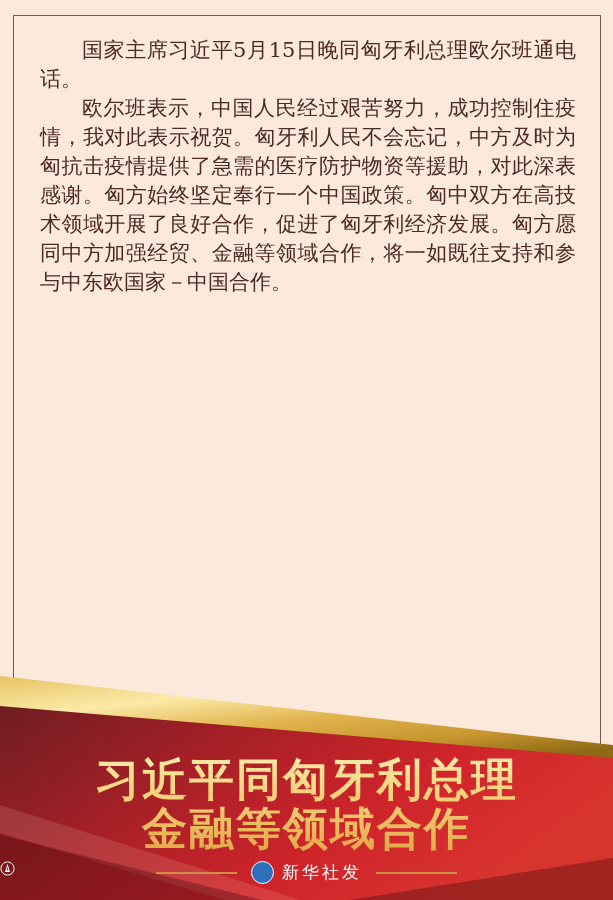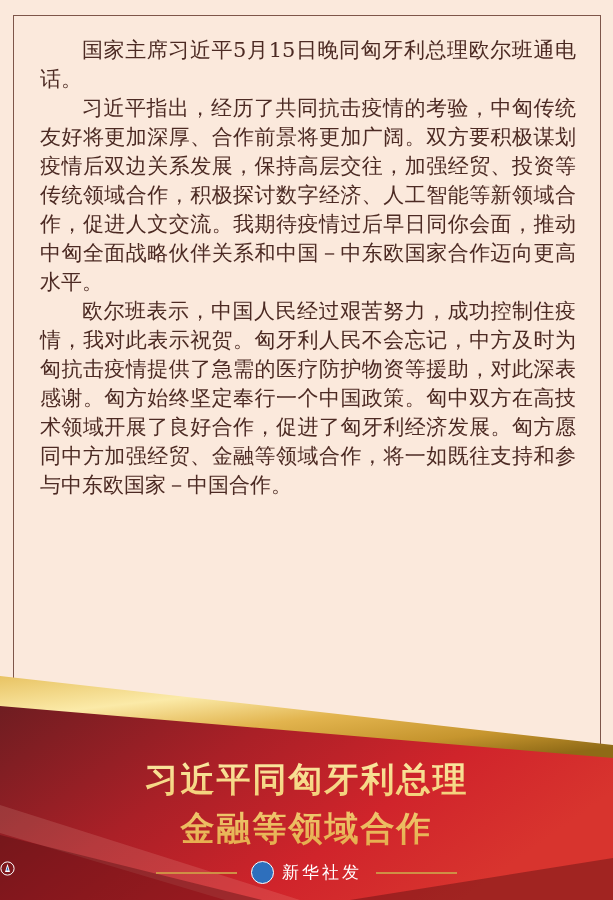--- a/index.html
+++ b/index.html
@@ -40,21 +40,21 @@
     position:absolute;
     left:0;top:655px;width:613px;height:245px;
     z-index:3;
   }
   .banner svg{position:absolute;left:0;top:0;display:block;}
   .banner-title{
     position:absolute;
     left:0;top:100px;width:613px;
     text-align:center;
     font-weight:bold;
-    font-size:34px;
+    font-size:45px;
     line-height:49px;
     letter-spacing:2px;
     background:linear-gradient(180deg,#fbeaa6 0%,#f3cf78 45%,#e3a847 100%);
     -webkit-background-clip:text;
     background-clip:text;
     color:transparent;
     text-shadow:none;
   }
   .credit-row{
     position:absolute;
@@ -83,21 +83,20 @@
 </style>
 </head>
 <body>
 
 <div class="page">
 
   <div class="frame"></div>
 
   <div class="article">
     <p>国家主席习近平5月15日晚同匈牙利总理欧尔班通电话。</p>
-    <p>习近平指出，经历了共同抗击疫情的考验，中匈传统友好将更加深厚、合作前景将更加广阔。双方要积极谋划疫情后双边关系发展，保持高层交往，加强经贸、投资等传统领域合作，积极探讨数字经济、人工智能等新领域合作，促进人文交流。我期待疫情过后早日同你会面，推动中匈全面战略伙伴关系和中国－中东欧国家合作迈向更高水平。</p>
     <p>欧尔班表示，中国人民经过艰苦努力，成功控制住疫情，我对此表示祝贺。匈牙利人民不会忘记，中方及时为匈抗击疫情提供了急需的医疗防护物资等援助，对此深表感谢。匈方始终坚定奉行一个中国政策。匈中双方在高技术领域开展了良好合作，促进了匈牙利经济发展。匈方愿同中方加强经贸、金融等领域合作，将一如既往支持和参与中东欧国家－中国合作。</p>
   </div>
 
   <div class="banner">
     <svg width="613" height="245" viewBox="0 0 613 245">
       <defs>
         <linearGradient id="goldGrad" x1="0" y1="0" x2="0.85" y2="1">
           <stop offset="0" stop-color="#e8c363"></stop>
           <stop offset="0.3" stop-color="#fbeaa8"></stop>
           <stop offset="0.55" stop-color="#e2b44e"></stop>

